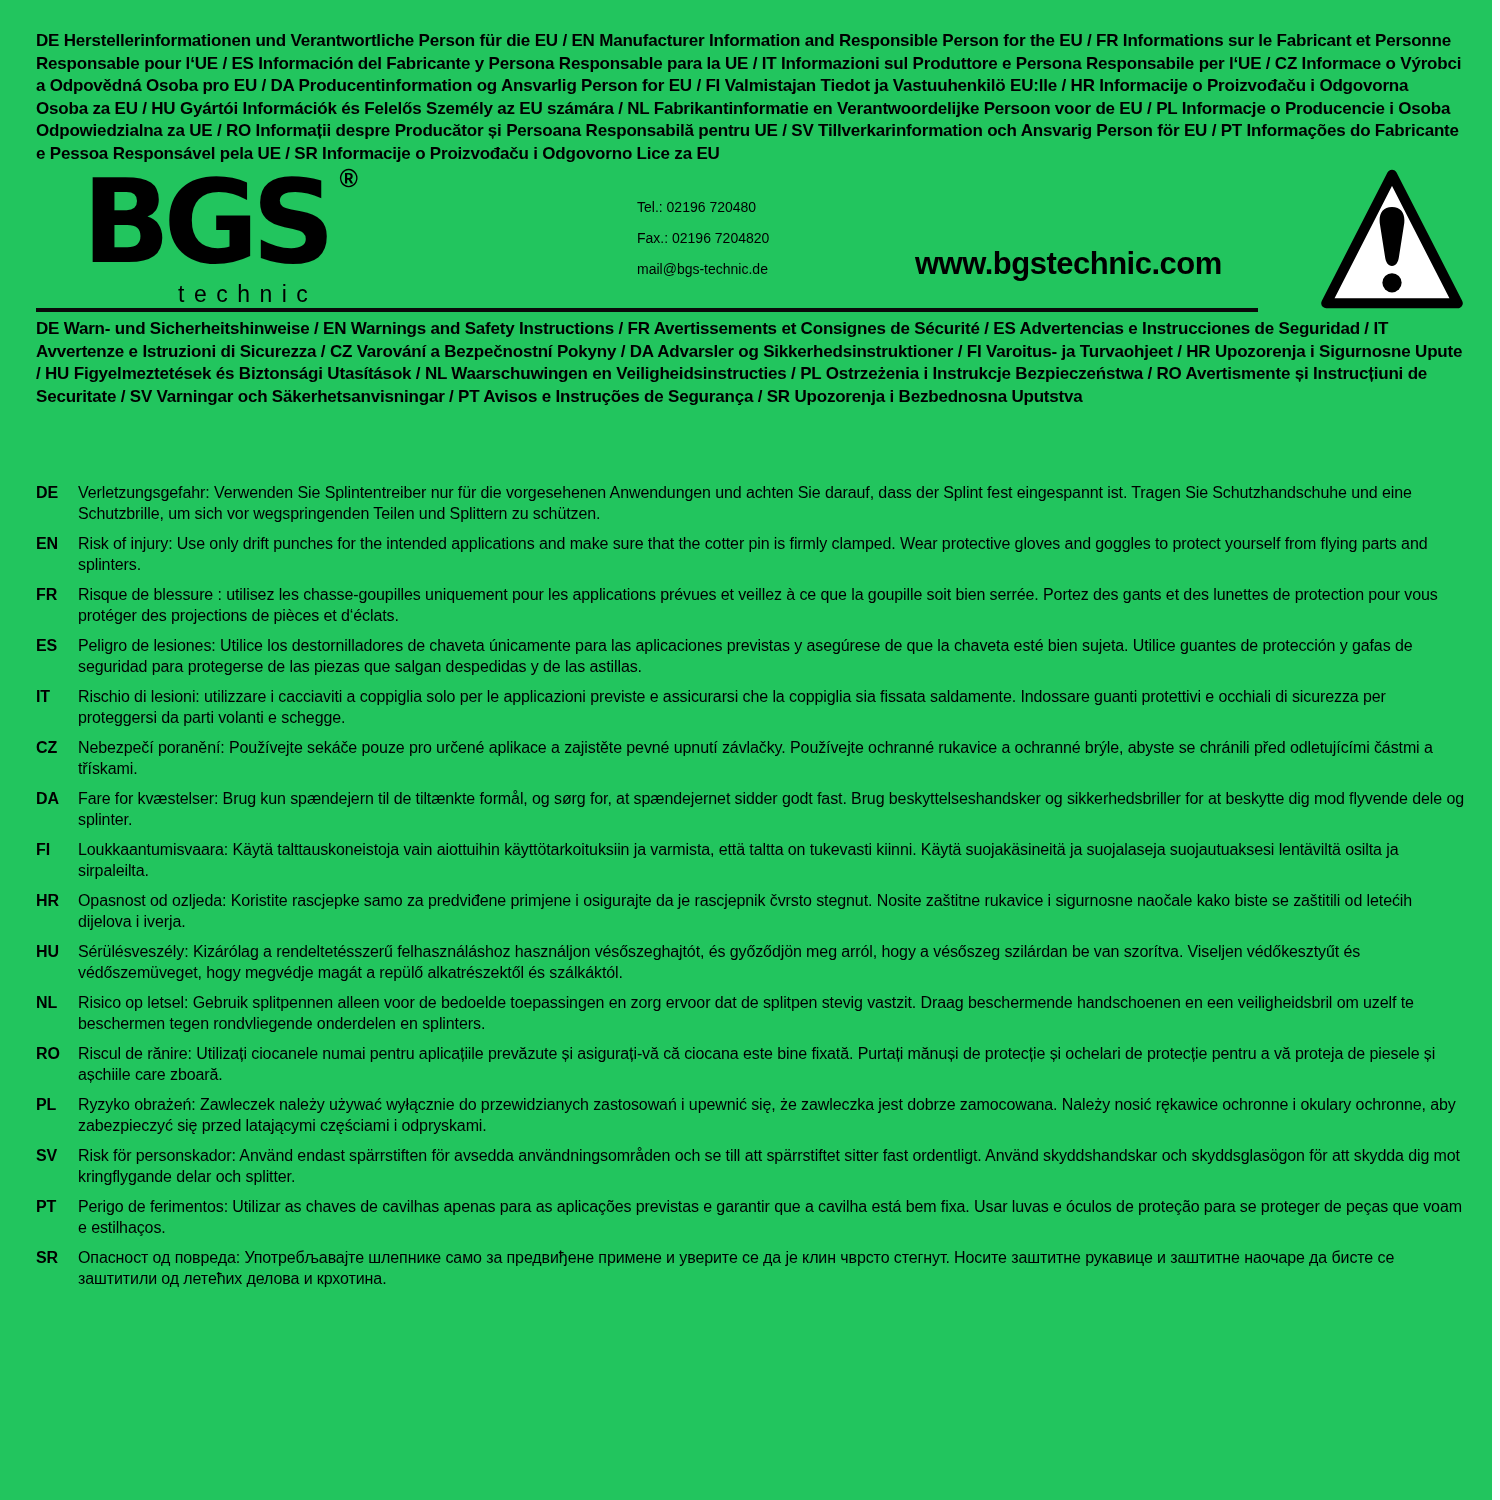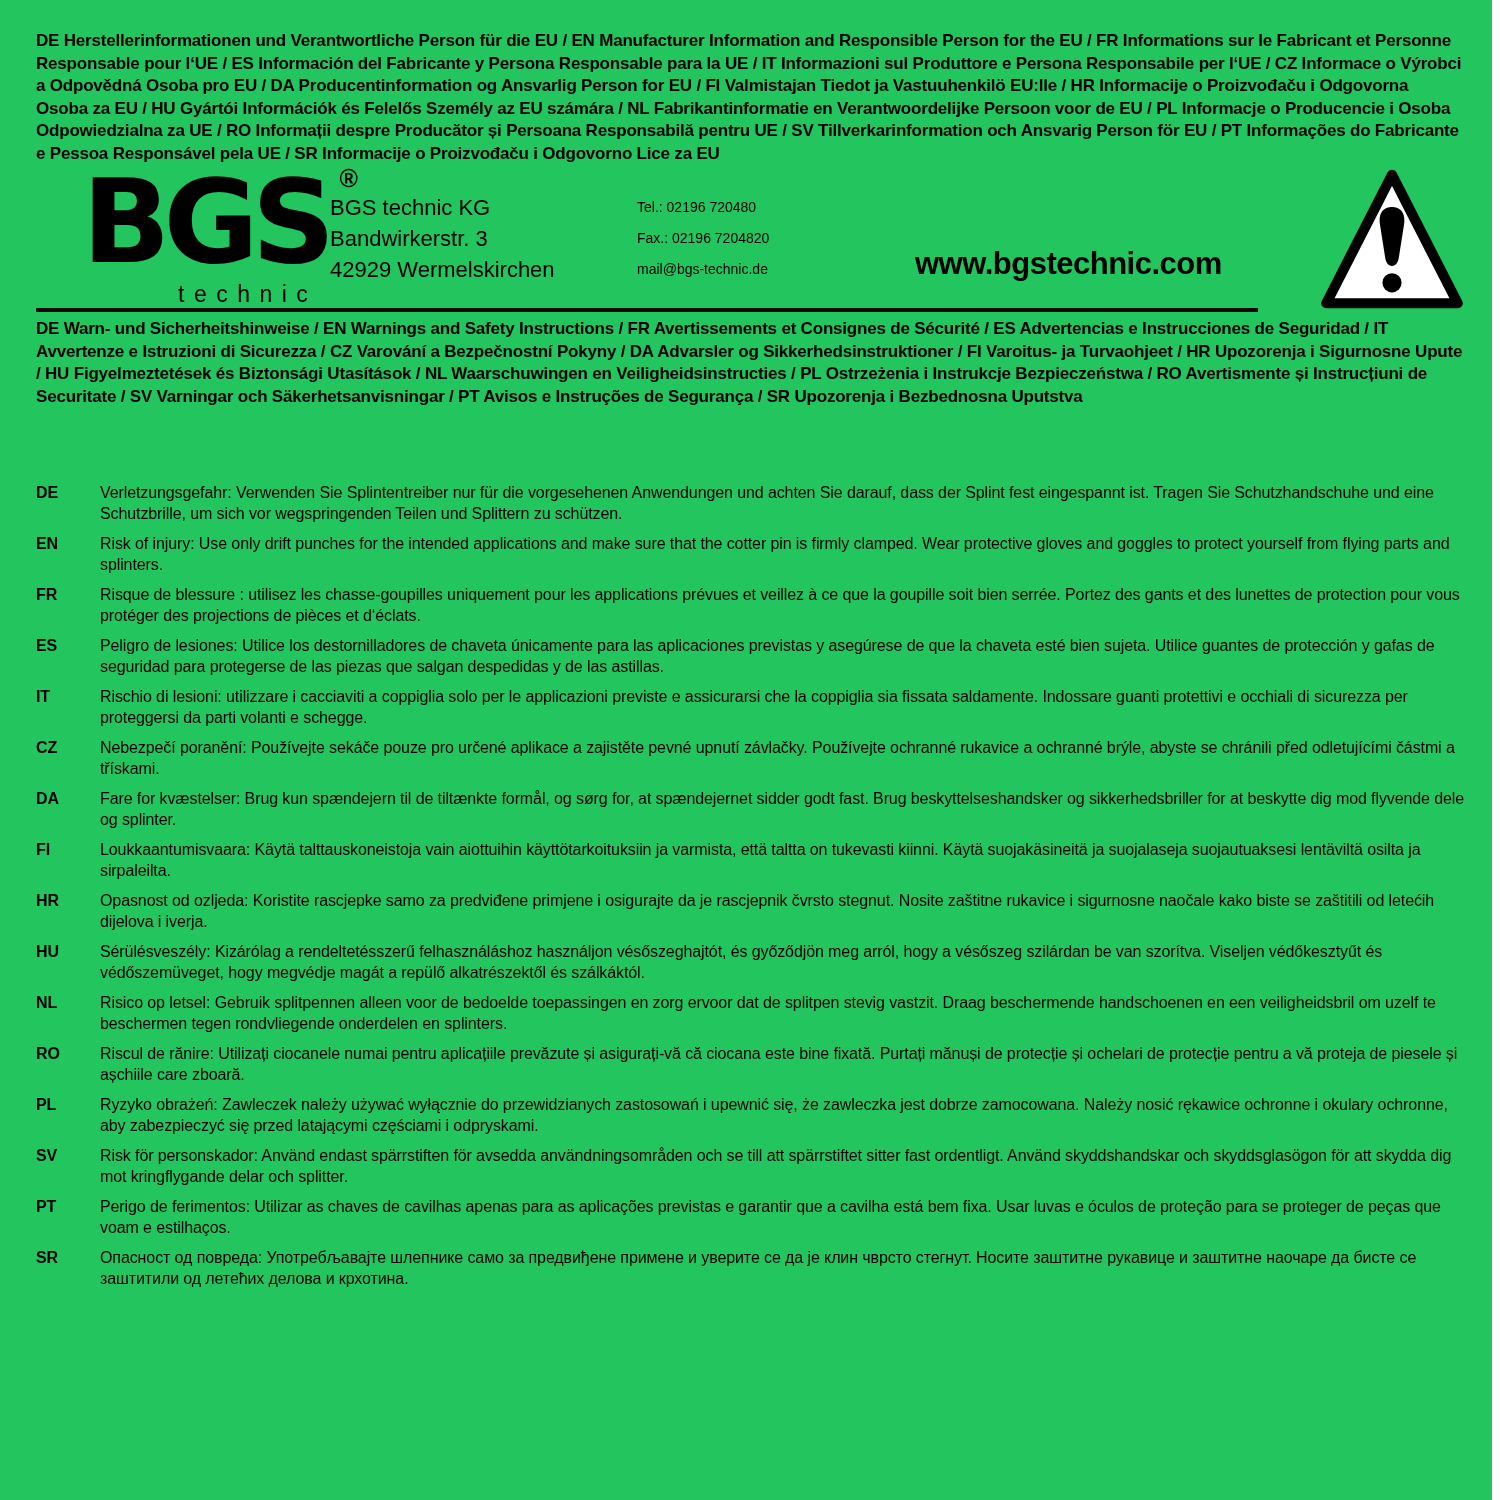--- a/index.html
+++ b/index.html
@@ -32,43 +32,38 @@
   .contact { position:absolute; left:601px; top:22px; font-size:14px; line-height:31px; }
   .website { position:absolute; left:879px; top:76px; font-size:31px; font-weight:700; letter-spacing:-0.5px; }
 
   .triangle { position:absolute; right:-2px; top:-4px; width:148px; height:146px; }
 
   .rule { position:absolute; left:36px; top:308px; width:1222px; height:4px; background:#0a0a0a; }
 
   .warnings-list { position:absolute; left:36px; top:482px; width:1430px; }
   .warning-item {
     display:grid; grid-template-columns:42px 1fr; align-items:start;
-    margin-bottom:9px; font-size:16px; line-height:21px; letter-spacing:-0.1px;gap:22px;
+    margin-bottom:9px; font-size:16px; line-height:21px; letter-spacing:-0.1px;
   }
   .lang-code { font-weight:700; }
 </style>
 </head>
 <body>
 
 <div class="page">
 
   <p class="top-header">DE Herstellerinformationen und Verantwortliche Person für die EU / EN Manufacturer Information and Responsible Person for the EU / FR Informations sur le Fabricant et Personne Responsable pour l‘UE / ES Información del Fabricante y Persona Responsable para la UE / IT Informazioni sul Produttore e Persona Responsabile per l‘UE / CZ Informace o Výrobci a Odpovědná Osoba pro EU / DA Producentinformation og Ansvarlig Person for EU / FI Valmistajan Tiedot ja Vastuuhenkilö EU:lle / HR Informacije o Proizvođaču i Odgovorna Osoba za EU / HU Gyártói Információk és Felelős Személy az EU számára / NL Fabrikantinformatie en Verantwoordelijke Persoon voor de EU / PL Informacje o Producencie i Osoba Odpowiedzialna za UE / RO Informații despre Producător și Persoana Responsabilă pentru UE / SV Tillverkarinformation och Ansvarig Person för EU / PT Informações do Fabricante e Pessoa Responsável pela UE / SR Informacije o Proizvođaču i Odgovorno Lice za EU</p>
 
   <div class="brand-row">
     <div class="logo">
       <span class="logo-bgs">BGS</span>
       <span class="logo-reg">®</span>
       <span class="logo-technic">technic</span>
     </div>
 
-    <div class="address">
-      <div>BGS technic KG</div>
-      <div>Bandwirkerstr. 3</div>
-      <div>42929 Wermelskirchen</div>
-    </div>
 
     <div class="contact">
       <div>Tel.: 02196 720480</div>
       <div>Fax.: 02196 7204820</div>
       <div>mail@bgs-technic.de</div>
     </div>
 
     <div class="website">www.bgstechnic.com</div>
 
     <svg class="triangle" viewBox="0 0 100 100" xmlns="http://www.w3.org/2000/svg" aria-hidden="true">

